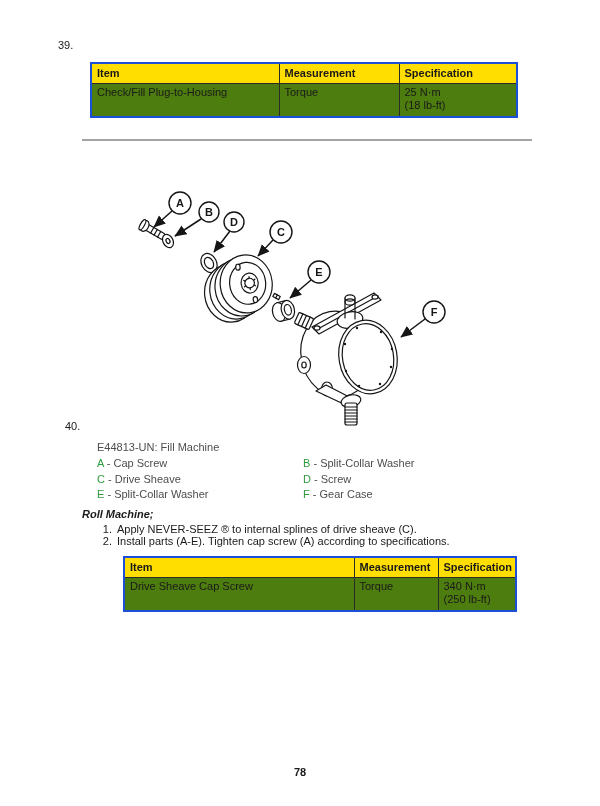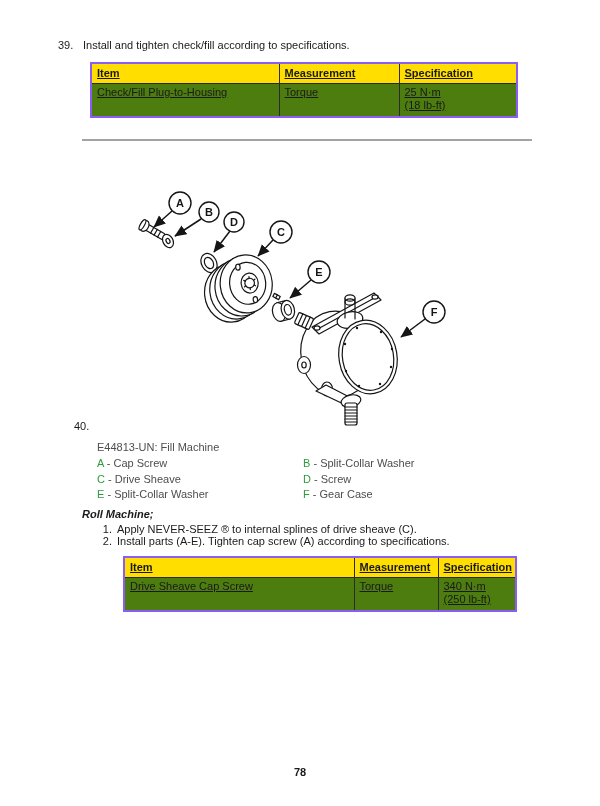--- a/index.html
+++ b/index.html
@@ -6,52 +6,51 @@
   .page{
     position:relative;width:512px;height:806px;background:#ffffff;overflow:hidden;
     font-family:"Liberation Sans","DejaVu Sans",sans-serif;color:#1a1a1a;font-size:11px;padding-left:20px;
   }
   
   .step39{position:absolute;left:58px;top:39px;display:flex;width:500px;}
   .step39 .num{width:25px;flex:0 0 25px;}
   
   table.spec{border-collapse:collapse;table-layout:fixed;position:absolute;background:#efefef;}
   table.spec th,table.spec td{border:1px solid #2b2b2b;font-size:11px;vertical-align:top;overflow:hidden;}
-  table.spec{border:2px solid #8b5cf6;text-decoration:underline;}
+  table.spec{border:2px solid #1d4ed8;}
   table.spec th{background:#ffde00;text-align:left;font-weight:bold;padding:3px 5px 4px 5px;}
   table.spec td{background:#4d7c0f;padding:2px 5px 4px 5px;line-height:13px;}
   #table1{left:90px;top:62px;width:426px;}
   #table2{left:123px;top:556px;width:392px;}
   
   .divider{position:absolute;left:82px;top:139px;width:464px;height:2px;background:#a3a3a3;}
   
   .figure{position:absolute;left:100px;top:160px;width:400px;height:280px;}
   
-  .step40num{position:absolute;left:74px;top:420px;}
+  .step40num{position:absolute;left:65px;top:420px;}
   .caption{position:absolute;left:97px;top:441px;color:#4d4d4d;}
   .legend{position:absolute;left:97px;top:456px;width:400px;display:grid;
           grid-template-columns:206px auto;line-height:15.5px;color:#4d4d4d;}
   .legend .lk{color:#2e9b3c;}
   
   .proc-heading{position:absolute;left:82px;top:508px;font-weight:bold;font-style:italic;}
   .proc-steps{position:absolute;left:99px;top:523px;width:440px;}
   .proc-step{display:flex;line-height:12.4px;}
   .proc-step .snum{width:13px;flex:0 0 13px;text-align:right;margin-right:5px;}
   
   .pageno{position:absolute;left:0;top:766px;width:600px;text-align:center;font-weight:bold;}
   svg text{font-family:"Liberation Sans","DejaVu Sans",sans-serif;}
 </style>
 </head>
 <body>
 
 <div class="page">
 
   <div class="step39">
     <span class="num">39.</span>
-    <span>Install and tighten check/fill according to specifications.</span>
   </div>
 
   <table class="spec" id="table1">
     <colgroup>
         <col style="width:188px">
         <col style="width:120px">
         <col style="width:118px">
       </colgroup>
     <thead>
       <tr>

